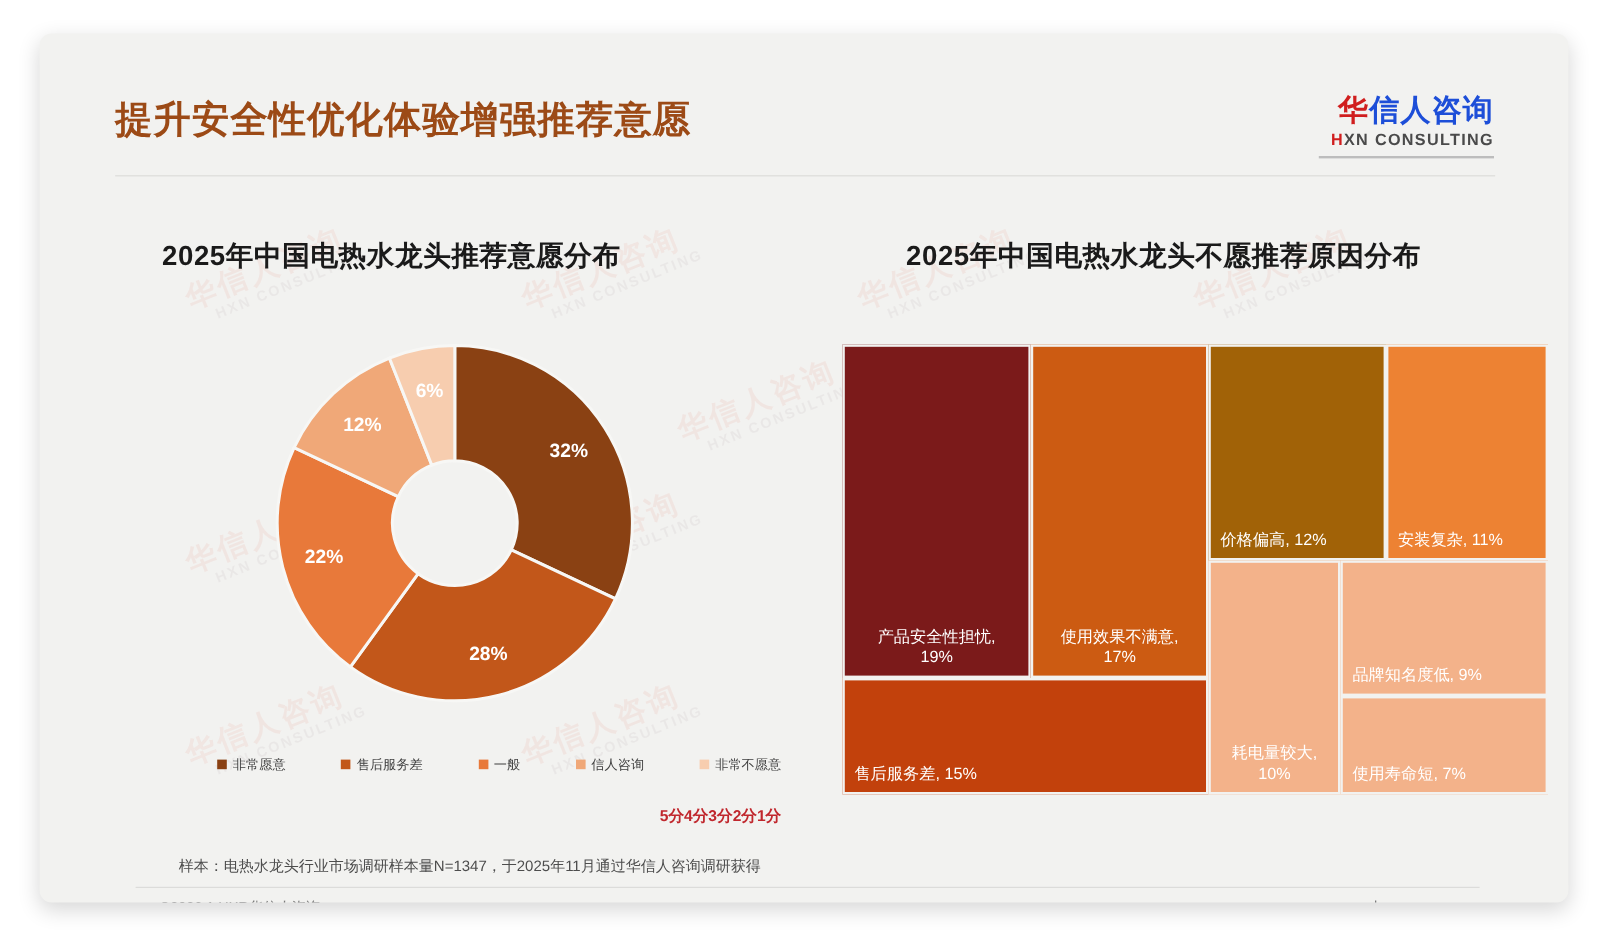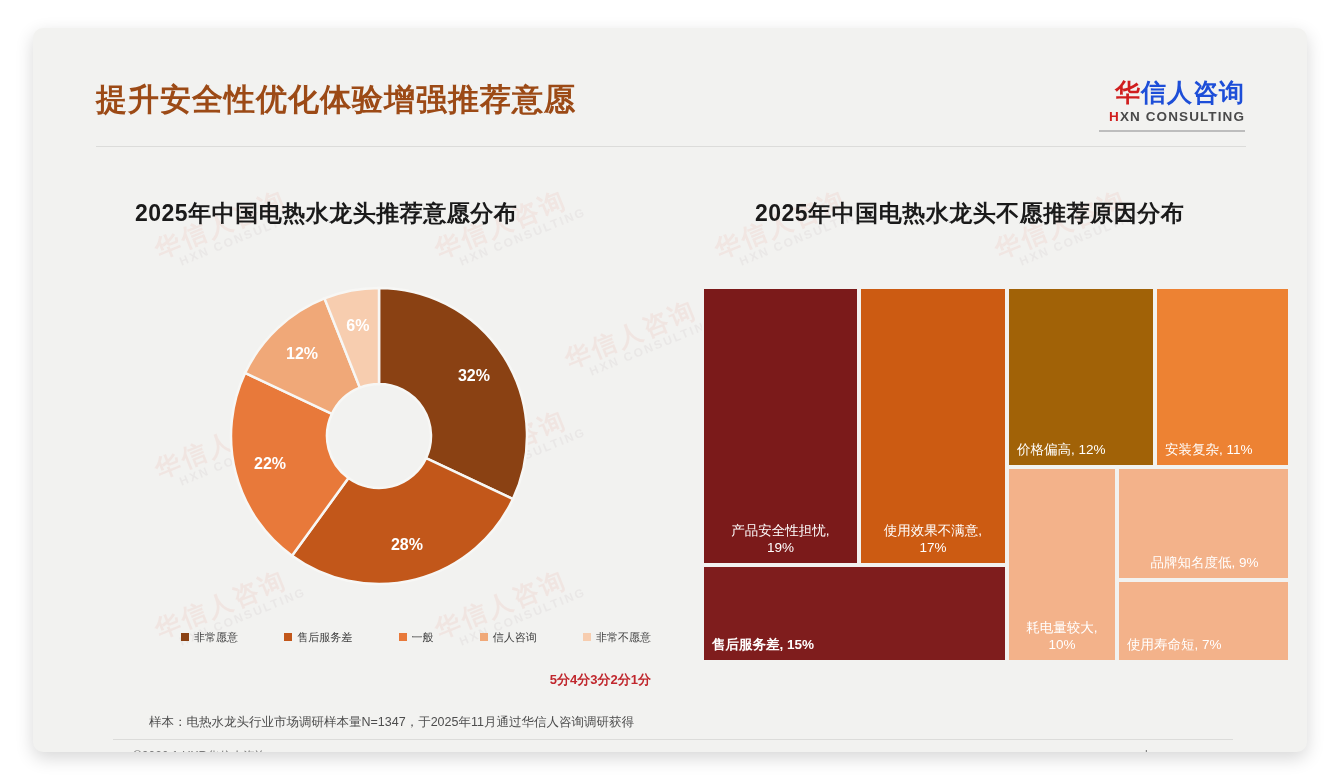--- a/index.html
+++ b/index.html
@@ -203,33 +203,33 @@
       <div class="sc">1分</div>
     </div>
 
   <div class="treemap" id="treemap">
       <div class="tm-cell" style="left: 0px; top: 0px; width: 157px; height: 278px; background: rgb(123, 26, 26);">
         <div class="tm-label center">产品安全性担忧,<br>19%</div>
       </div>
       <div class="tm-cell" style="left: 157px; top: 0px; width: 148px; height: 278px; background: rgb(204, 91, 18);">
         <div class="tm-label center">使用效果不满意,<br>17%</div>
       </div>
-      <div class="tm-cell" style="left: 0px; top: 278px; width: 305px; height: 97px; background: #7f1d1d; font-weight: bold;">
+      <div class="tm-cell" style="left: 0px; top: 278px; width: 305px; height: 97px; background: #c2410c;">
         <div class="tm-label">售后服务差, 15%</div>
       </div>
       <div class="tm-cell" style="left: 305px; top: 0px; width: 148px; height: 180px; background: #a16207;">
         <div class="tm-label">价格偏高, 12%</div>
       </div>
       <div class="tm-cell" style="left: 453px; top: 0px; width: 135px; height: 180px; background: rgb(237, 130, 51);">
         <div class="tm-label">安装复杂, 11%</div>
       </div>
       <div class="tm-cell" style="left: 305px; top: 180px; width: 110px; height: 195px; background: rgb(243, 178, 138);">
         <div class="tm-label center">耗电量较大,<br>10%</div>
       </div>
-      <div class="tm-cell" style="left: 415px; top: 180px; width: 173px; height: 113px; background: rgb(243, 178, 138); text-align: center;">
+      <div class="tm-cell" style="left: 415px; top: 180px; width: 173px; height: 113px; background: rgb(243, 178, 138);">
         <div class="tm-label">品牌知名度低, 9%</div>
       </div>
       <div class="tm-cell" style="left: 415px; top: 293px; width: 173px; height: 82px; background: rgb(243, 178, 138);">
         <div class="tm-label">使用寿命短, 7%</div>
       </div>
     </div>
 
   <div class="sample">样本：电热水龙头行业市场调研样本量N=1347，于2025年11月通过华信人咨询调研获得</div>
   <div class="foot-rule"></div>
   <div class="foot-left">©2026.1 HXR华信人咨询</div>

